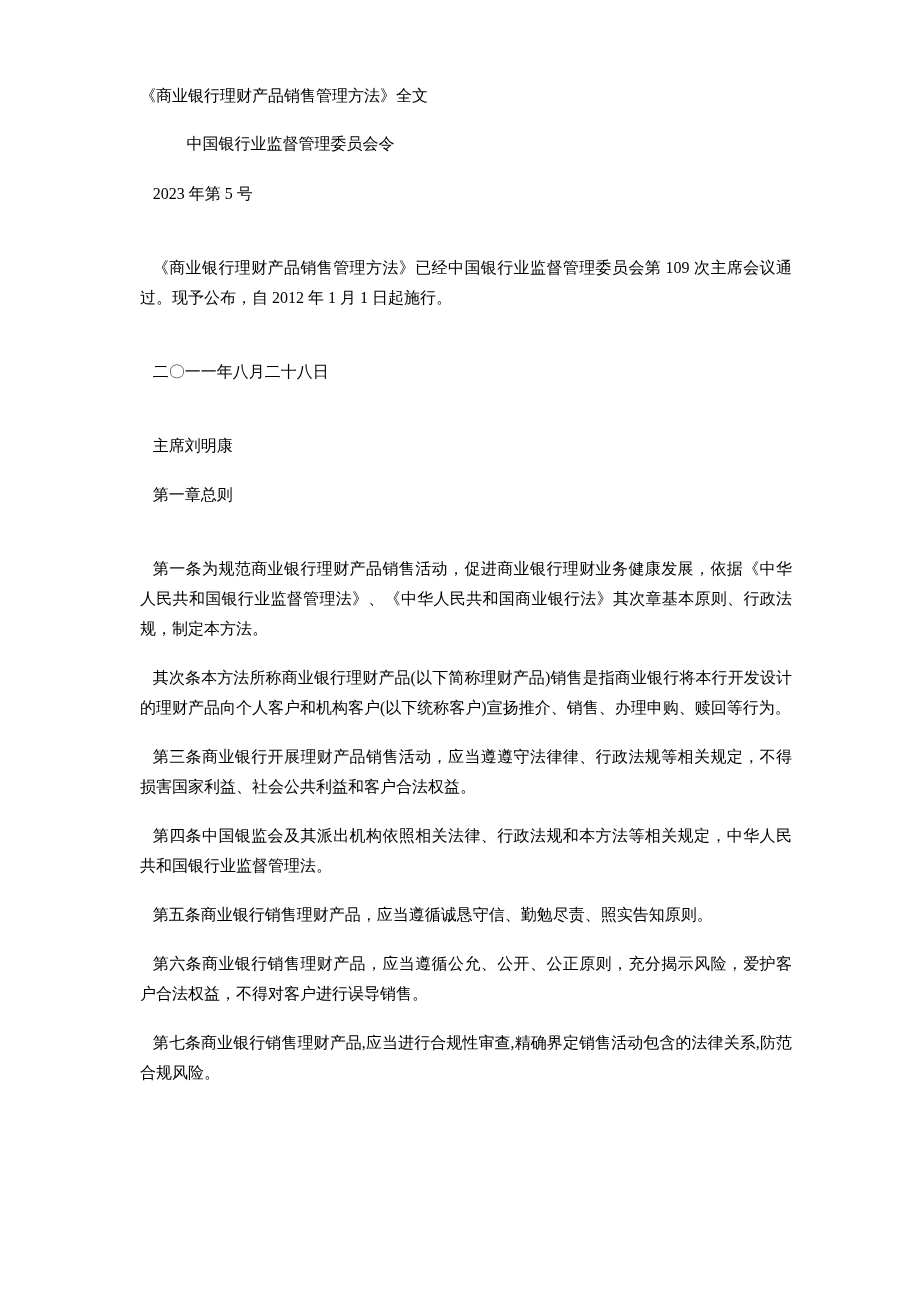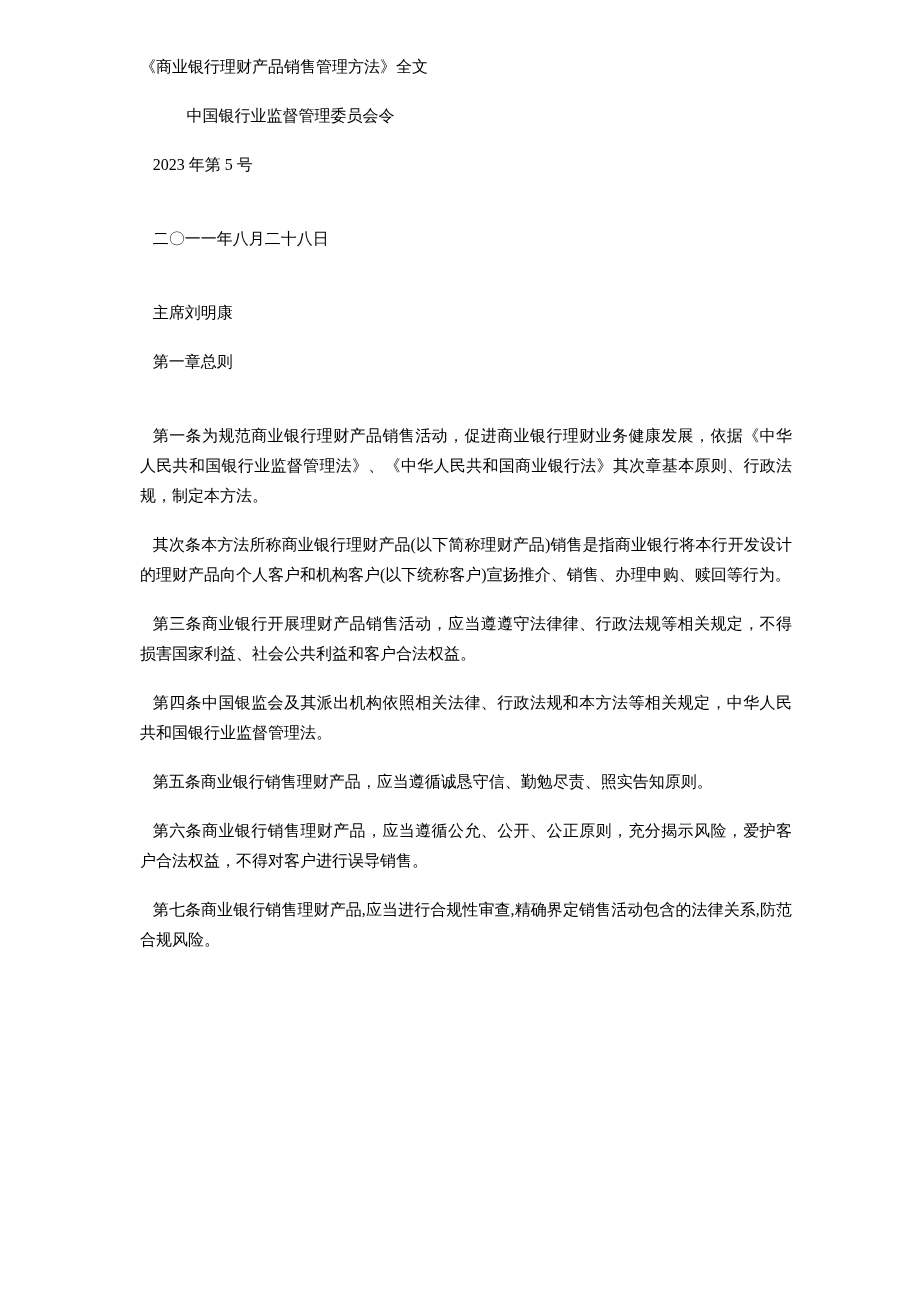--- a/index.html
+++ b/index.html
@@ -8,39 +8,40 @@
     width: 920px;
     height: 1302px;
     font-family: "Liberation Serif", "DejaVu Serif", serif;
     color: #000000;
     overflow: hidden;
   }
   .page {
     width: 920px;
     height: 1302px;
     background: #ffffff;
-    padding: 52px 128px 0 140px;
+    padding: 81px 128px 0 140px;
   }
   .block {
     font-size: 16px;
     line-height: 30px;
     margin-bottom: 19px;
     text-align: justify;
   }
   .indent { text-indent: 0.8em; }
-  .issuer { margin-left: 2.9em; }
+  .issuer { margin-left: 2.9em; font-family: Liberation Mono, monospace; }
   .gap { margin-bottom: 44px; }
 </style>
 </head>
 <body>
 
 <div class="page">
   <div class="block">《商业银行理财产品销售管理方法》全文</div>
   <div class="block issuer">中国银行业监督管理委员会令</div>
   <div class="block indent gap">2023 年第 5 号</div>
+  <div class="block indent gap">《商业银行理财产品销售管理方法》已经中国银行业监督管理委员会第 109 次主席会议通过。现予公布，自 2012 年 1 月 1 日起施行。</div>
   <div class="block indent gap">二〇一一年八月二十八日</div>
   <div class="block indent">主席刘明康</div>
   <div class="block indent gap">第一章总则</div>
   <div class="block indent">第一条为规范商业银行理财产品销售活动，促进商业银行理财业务健康发展，依据《中华人民共和国银行业监督管理法》、《中华人民共和国商业银行法》其次章基本原则、行政法规，制定本方法。</div>
   <div class="block indent">其次条本方法所称商业银行理财产品(以下简称理财产品)销售是指商业银行将本行开发设计的理财产品向个人客户和机构客户(以下统称客户)宣扬推介、销售、办理申购、赎回等行为。</div>
   <div class="block indent">第三条商业银行开展理财产品销售活动，应当遵遵守法律律、行政法规等相关规定，不得损害国家利益、社会公共利益和客户合法权益。</div>
   <div class="block indent">第四条中国银监会及其派出机构依照相关法律、行政法规和本方法等相关规定，中华人民共和国银行业监督管理法。</div>
   <div class="block indent">第五条商业银行销售理财产品，应当遵循诚恳守信、勤勉尽责、照实告知原则。</div>
   <div class="block indent">第六条商业银行销售理财产品，应当遵循公允、公开、公正原则，充分揭示风险，爱护客户合法权益，不得对客户进行误导销售。</div>
   <div class="block indent">第七条商业银行销售理财产品,应当进行合规性审查,精确界定销售活动包含的法律关系,防范合规风险。</div>

